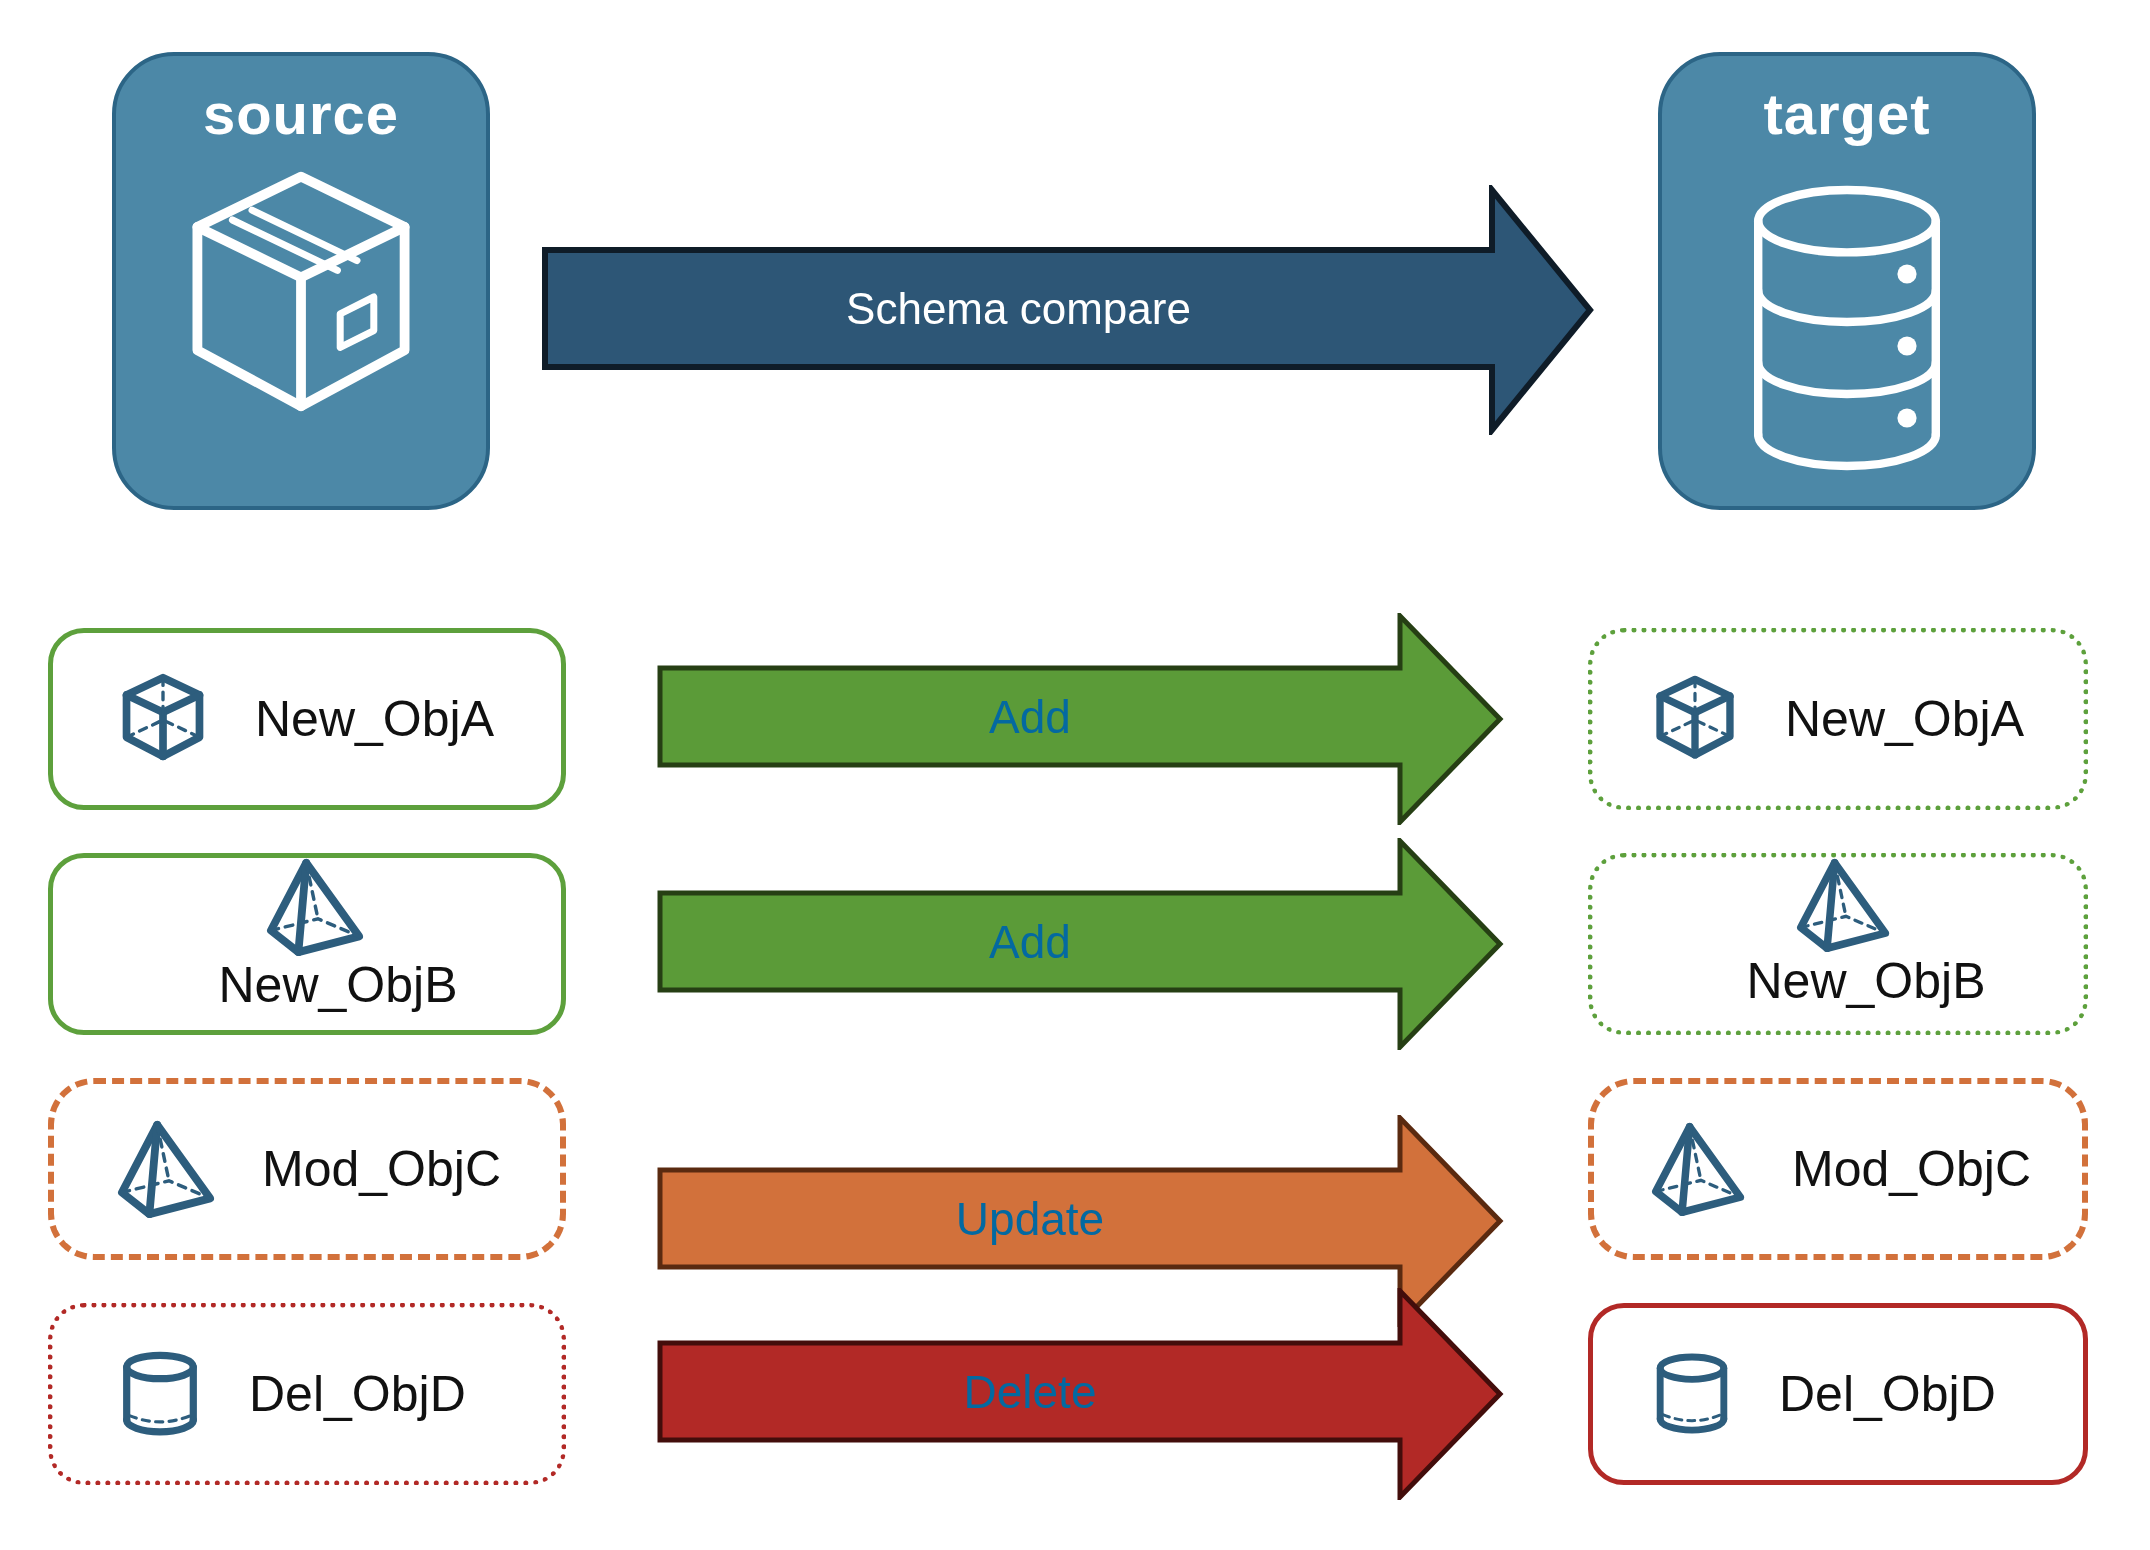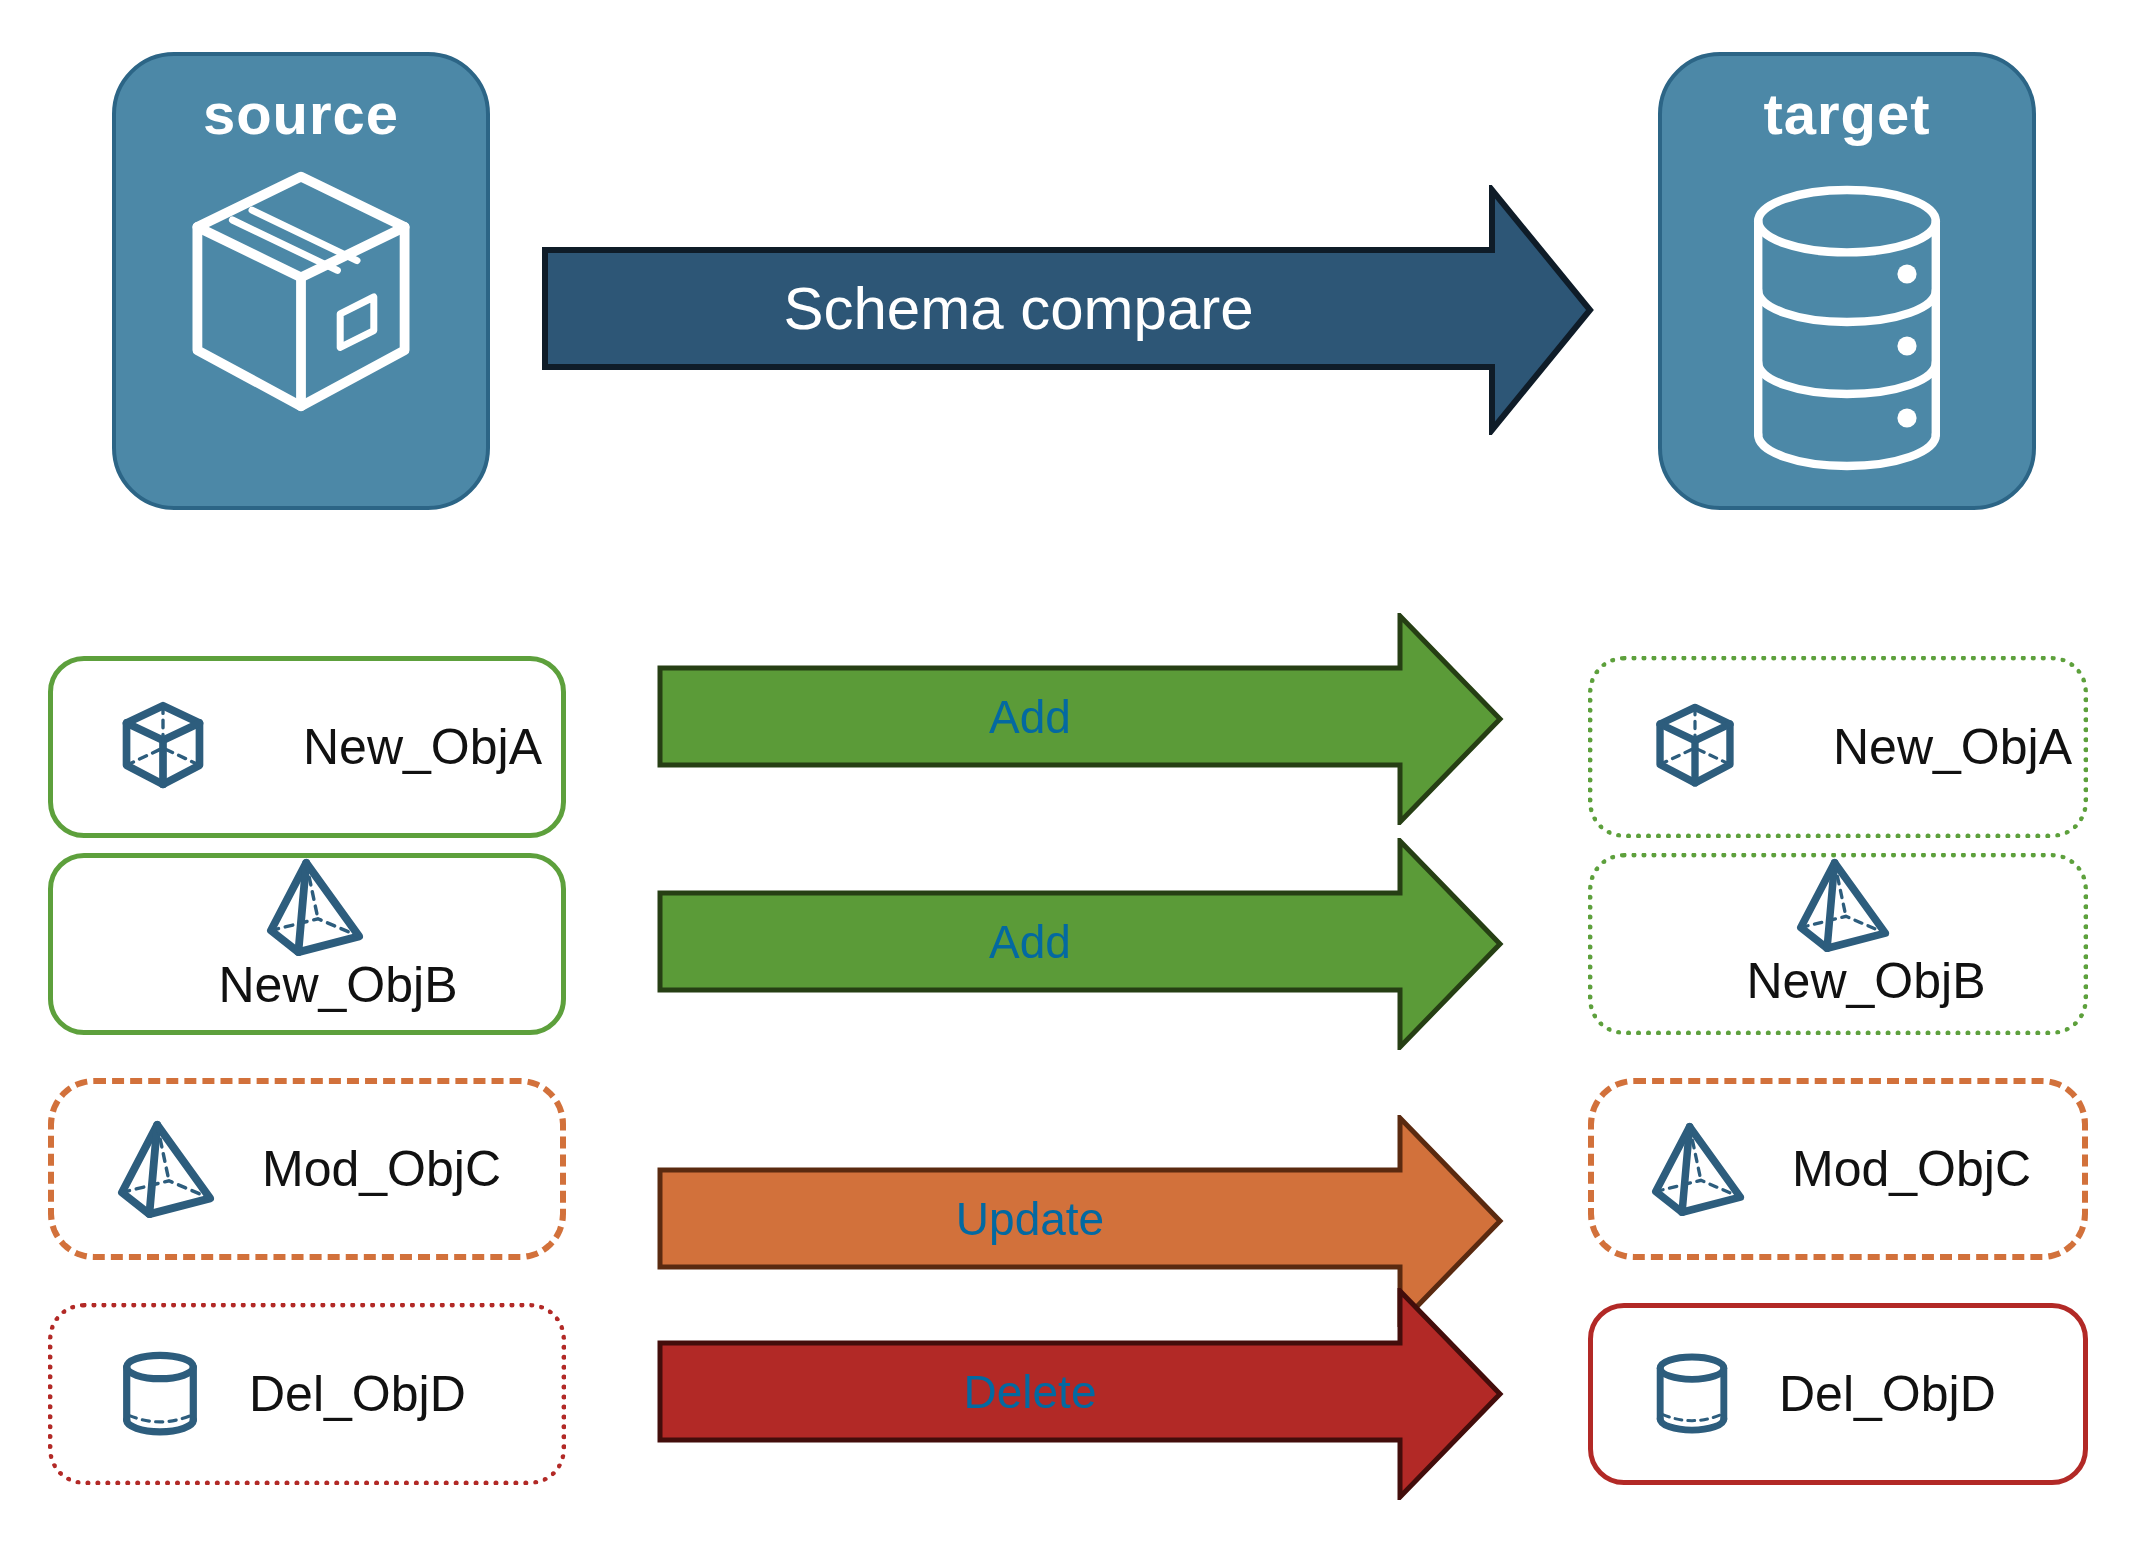--- a/index.html
+++ b/index.html
@@ -15,38 +15,38 @@
   .node-label{margin-top:24px;font-size:58px;font-weight:bold;color:#ffffff;letter-spacing:1px;}
   .node-icon{margin-top:10px;}
   .node-icon svg{display:block;}
 
   
   .compare-arrow{position:absolute;left:540px;top:185px;width:1060px;height:250px;}
   .compare-arrow svg{position:absolute;left:0;top:0;}
   .compare-arrow polygon{fill:#2D5676;stroke:#0F1C28;stroke-width:6;stroke-linejoin:miter;}
   .compare-label{position:absolute;left:5px;top:65px;width:947px;height:117px;
                  display:flex;align-items:center;justify-content:center;
-                 color:#ffffff;font-size:60px;}
+                 color:#ffffff;font-size:44px;}
 
   
   .arrow-row{position:absolute;left:645px;width:870px;height:212px;}
   .arrow-row svg{position:absolute;left:0;top:0;}
   .arrow-row .arrow-label{position:absolute;left:15px;top:55px;width:740px;height:97px;
                  display:flex;align-items:center;justify-content:center;
                  color:#0369a1;font-size:46px;}
   .arrow-top-1{top:613px;} .arrow-top-2{top:838px;} .arrow-top-3{top:1115px;} .arrow-top-4{top:1288px;}
   .fill-green polygon{fill:#5B9B38;stroke:#263F14;stroke-width:5;}
   .fill-orange polygon{fill:#D2713B;stroke:#5A2A10;stroke-width:5;}
   .fill-red polygon{fill:#B22926;stroke:#430D0B;stroke-width:5;}
 
   
   .obj-card{position:absolute;background:#fff;display:flex;align-items:center;box-sizing:border-box;}
   .left-card{left:48px;width:518px;height:182px;border-radius:36px;padding-left:62px;}
   .right-card{left:1588px;width:500px;height:182px;border-radius:36px;padding-left:56px;}
-  .row-top-1{top:656px;gap:48px;} .row-top-2{top:853px;flex-direction:column;} .row-top-3{top:1078px;} .row-top-4{top:1303px;}
+  .row-top-1{top:628px;} .row-top-2{top:853px;flex-direction:column;} .row-top-3{top:1078px;} .row-top-4{top:1303px;}
   .b-solid-green{border:5px solid #5DA03C;}
   .b-dotted-green{border:5px dotted #5DA03C;}
   .b-dashed-orange{border:6px dashed #D2713B;border-radius:46px;}
   .b-dotted-red{border:5px dotted #B22926;}
   .b-solid-red{border:5px solid #B22926;}
   .obj-icon{flex:0 0 auto;margin-right:44px;}
   .obj-icon svg{display:block;}
   .obj-label{font-size:50px;color:#111111;white-space:nowrap;}
 
   

